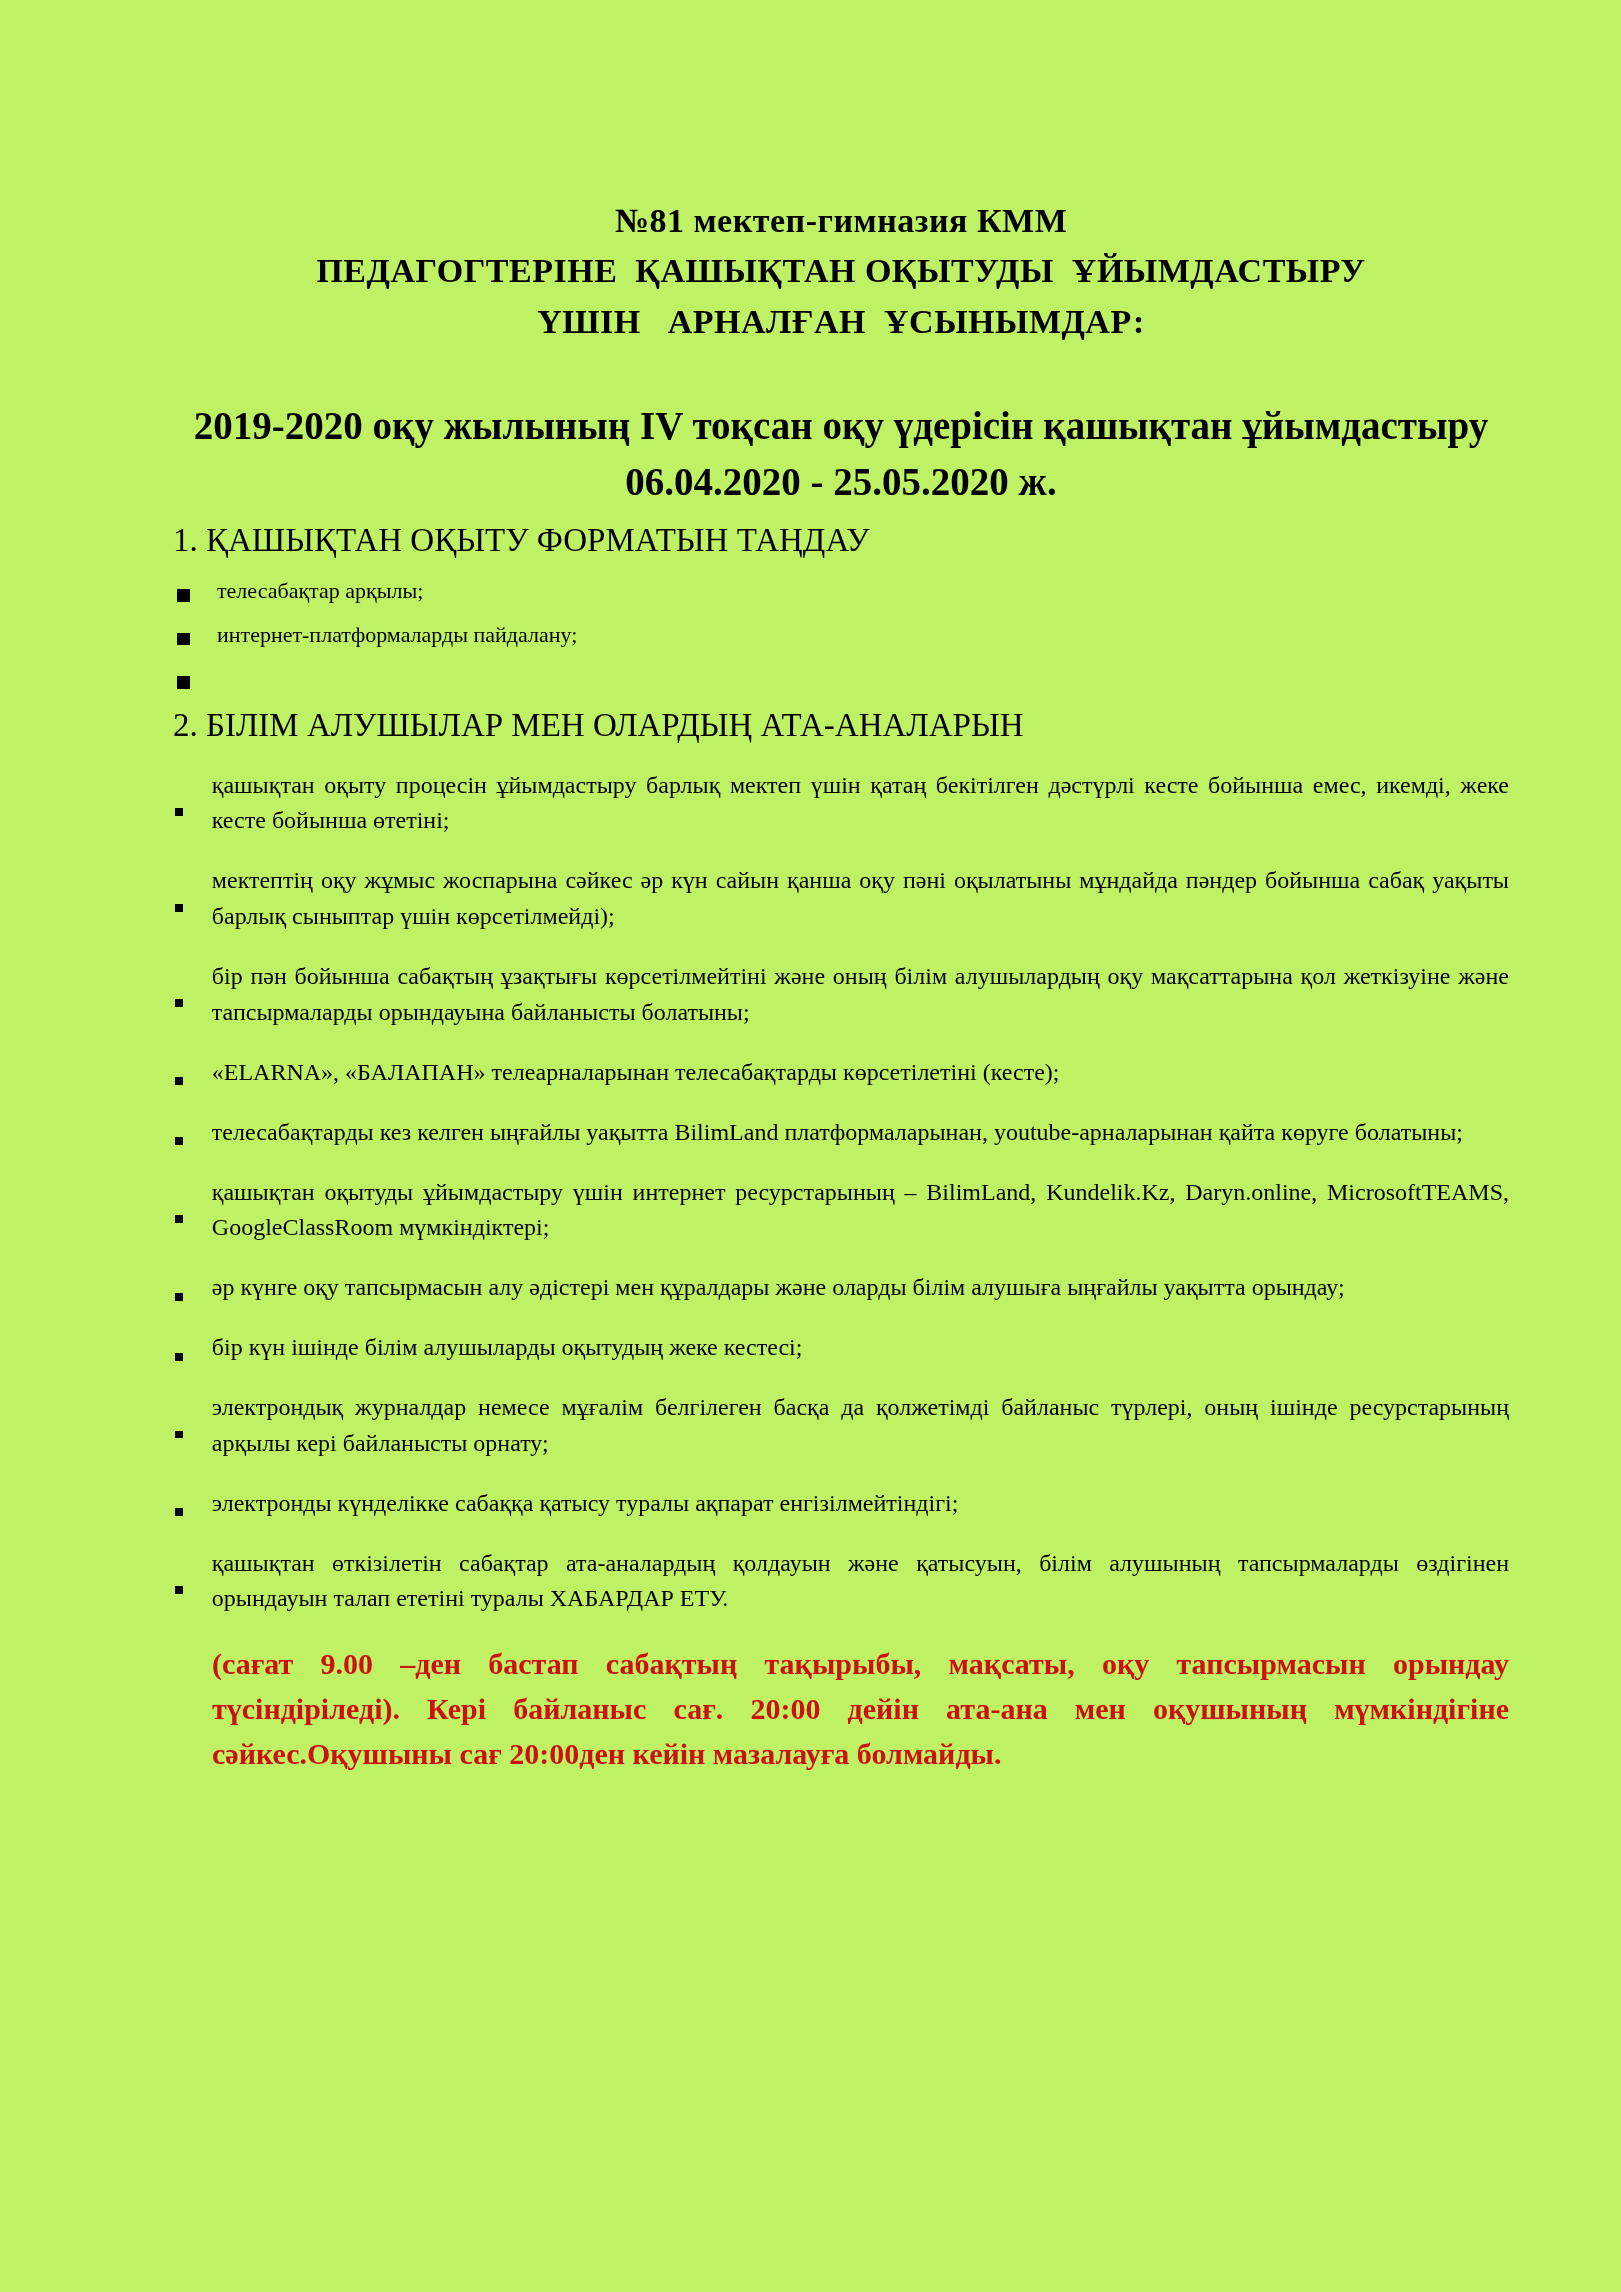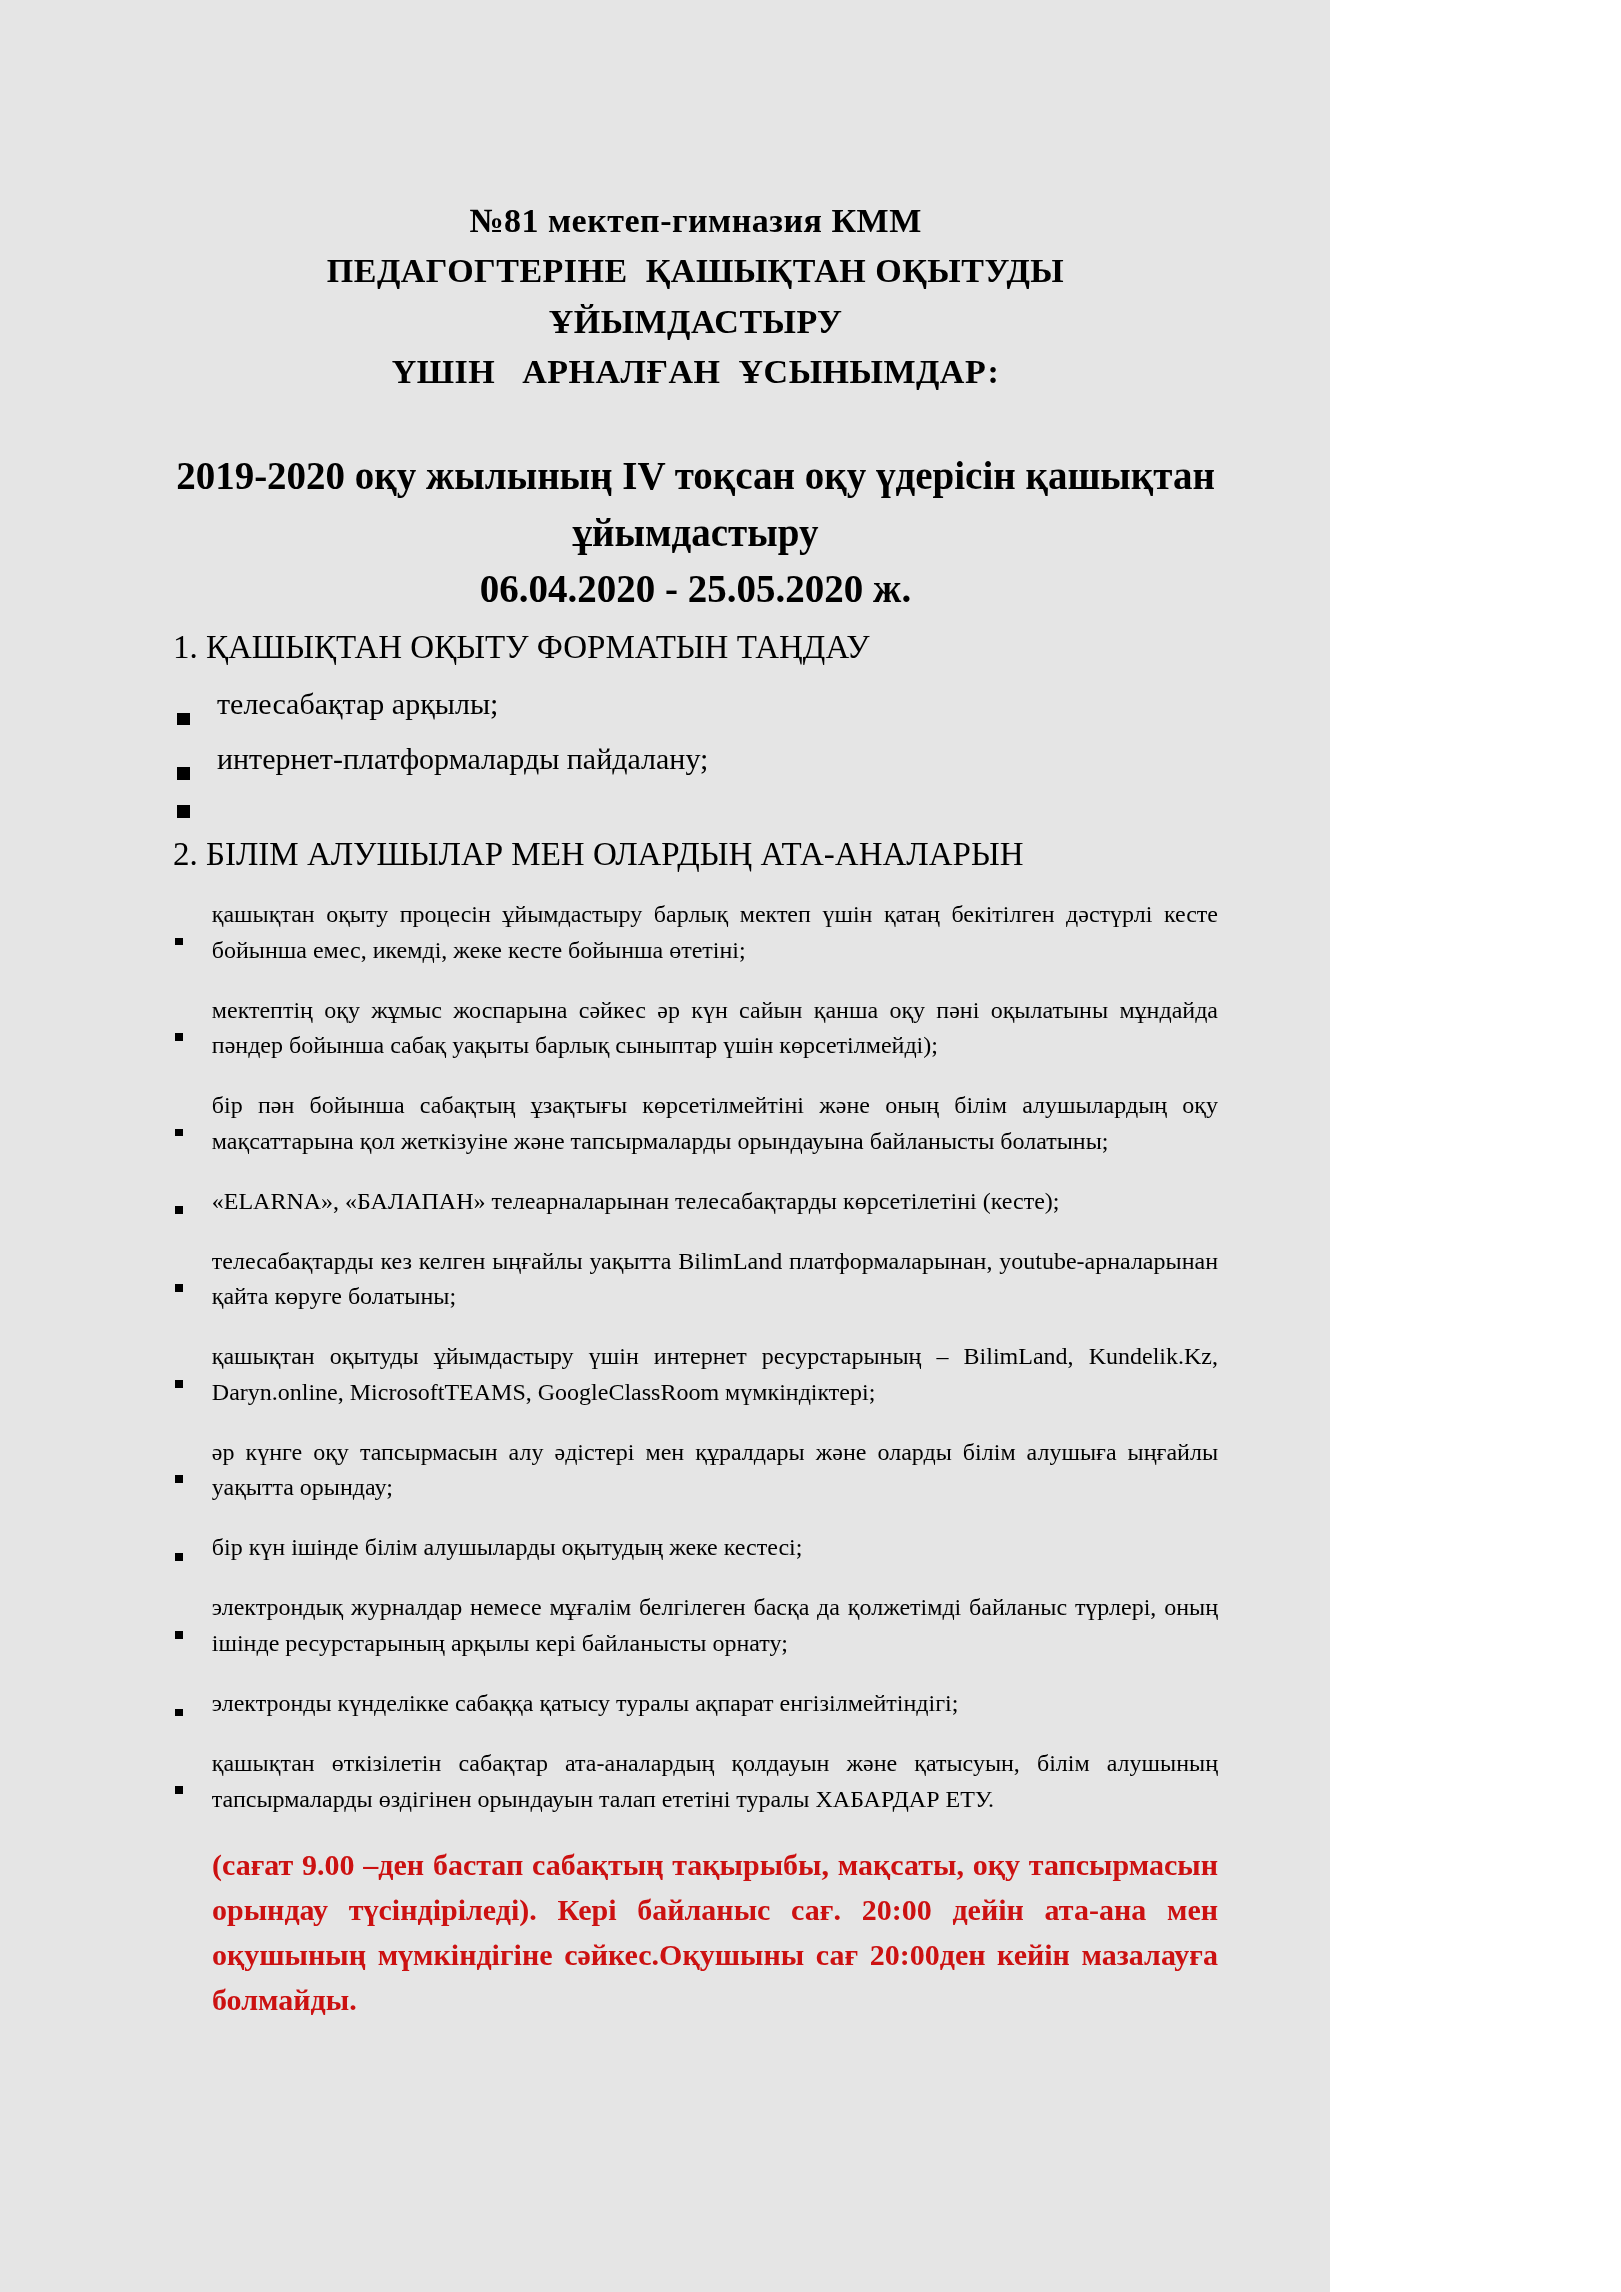--- a/index.html
+++ b/index.html
@@ -2,23 +2,23 @@
 <html lang="kk"><head>
 <meta charset="utf-8">
 <style>
   html, body {
     margin: 0;
     padding: 0;
     background: #ffffff;
   }
   .page {
     position: relative;
-    width: 1330px;
+    width: 1621px;
     min-height: 2293px;
-    background: #e5e5e5;
+    background: #bef264;
     box-sizing: border-box;
     padding: 196px 112px 41px 173px;
     font-family: "Liberation Serif", "DejaVu Serif", serif;
     color: #000000;
   }
   
   .title-block {
     text-align: center;
     margin-bottom: 51px;
   }
@@ -44,23 +44,23 @@
   .section-heading {
     font-weight: normal;
     font-size: 33px;
     line-height: 1.42;
     text-align: left;
   }
   
   .list-1 { margin: 2px 0 0 0; }
   .bullet-1 {
     display: flex;
-    align-items: flex-end;
+    align-items: flex-start;
     margin: 12.7px 0;
-    font-size: 30px;
+    font-size: 22px;
     line-height: 1.4;
   }
   .bullet-1 .marker {
     flex: none;
     width: 12.7px;
     height: 12.7px;
     background: #000;
     margin: 12.7px 27.4px 0 3.9px;
   }
   

